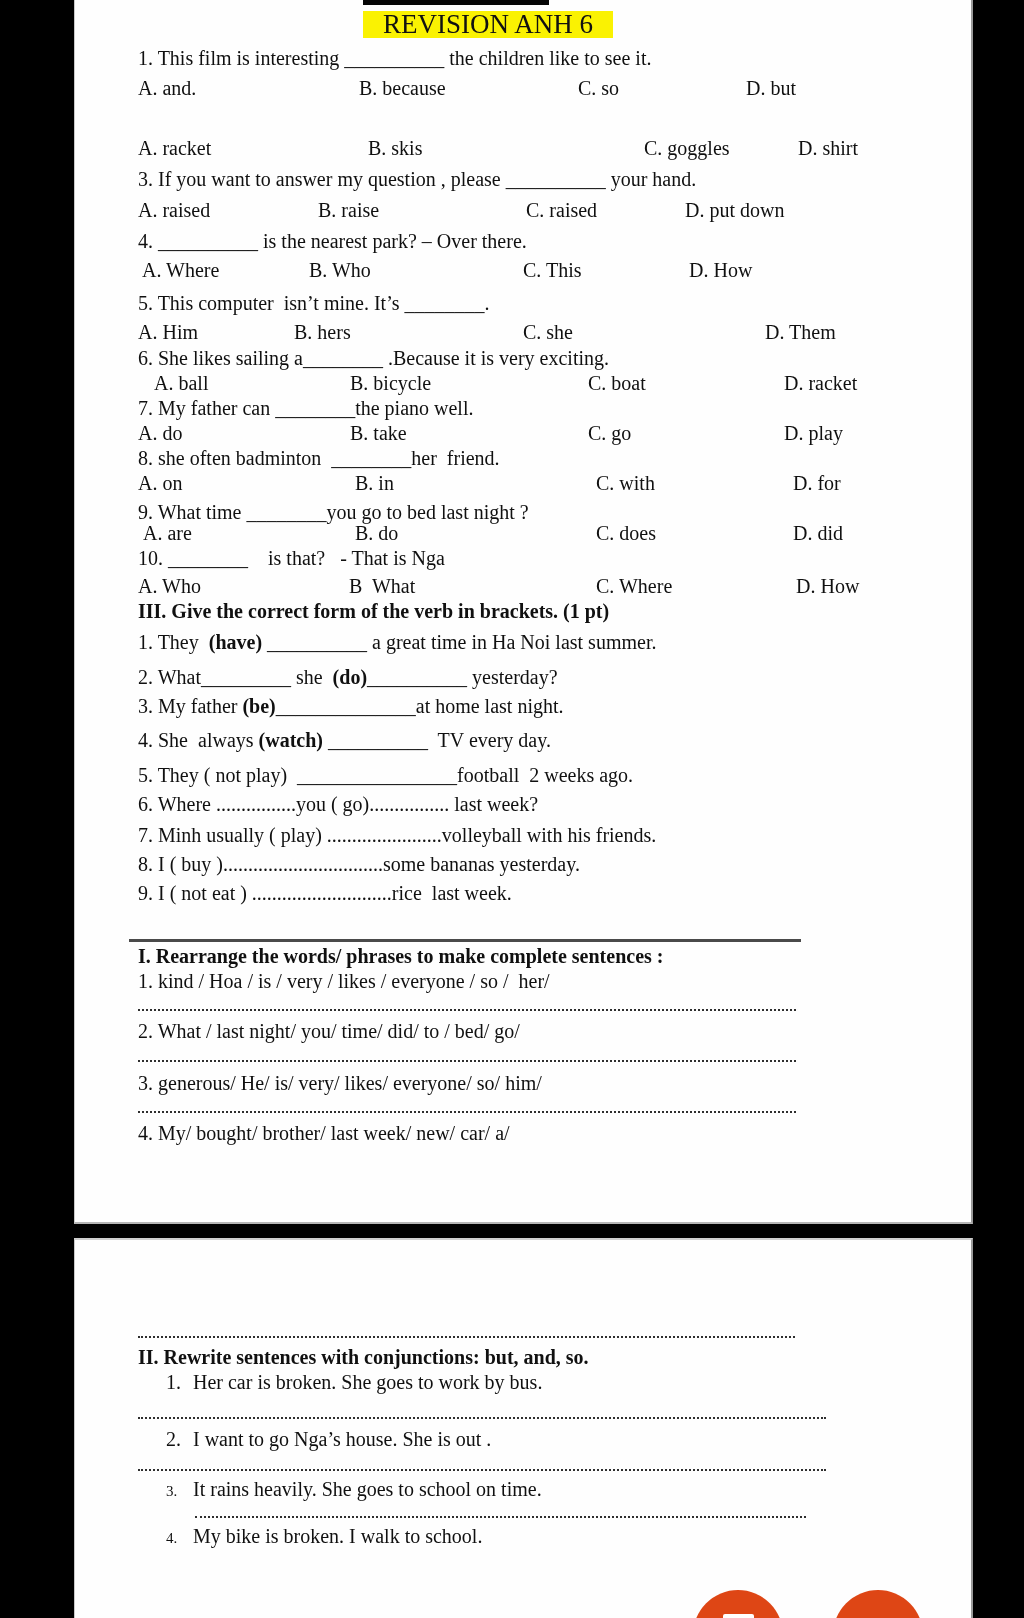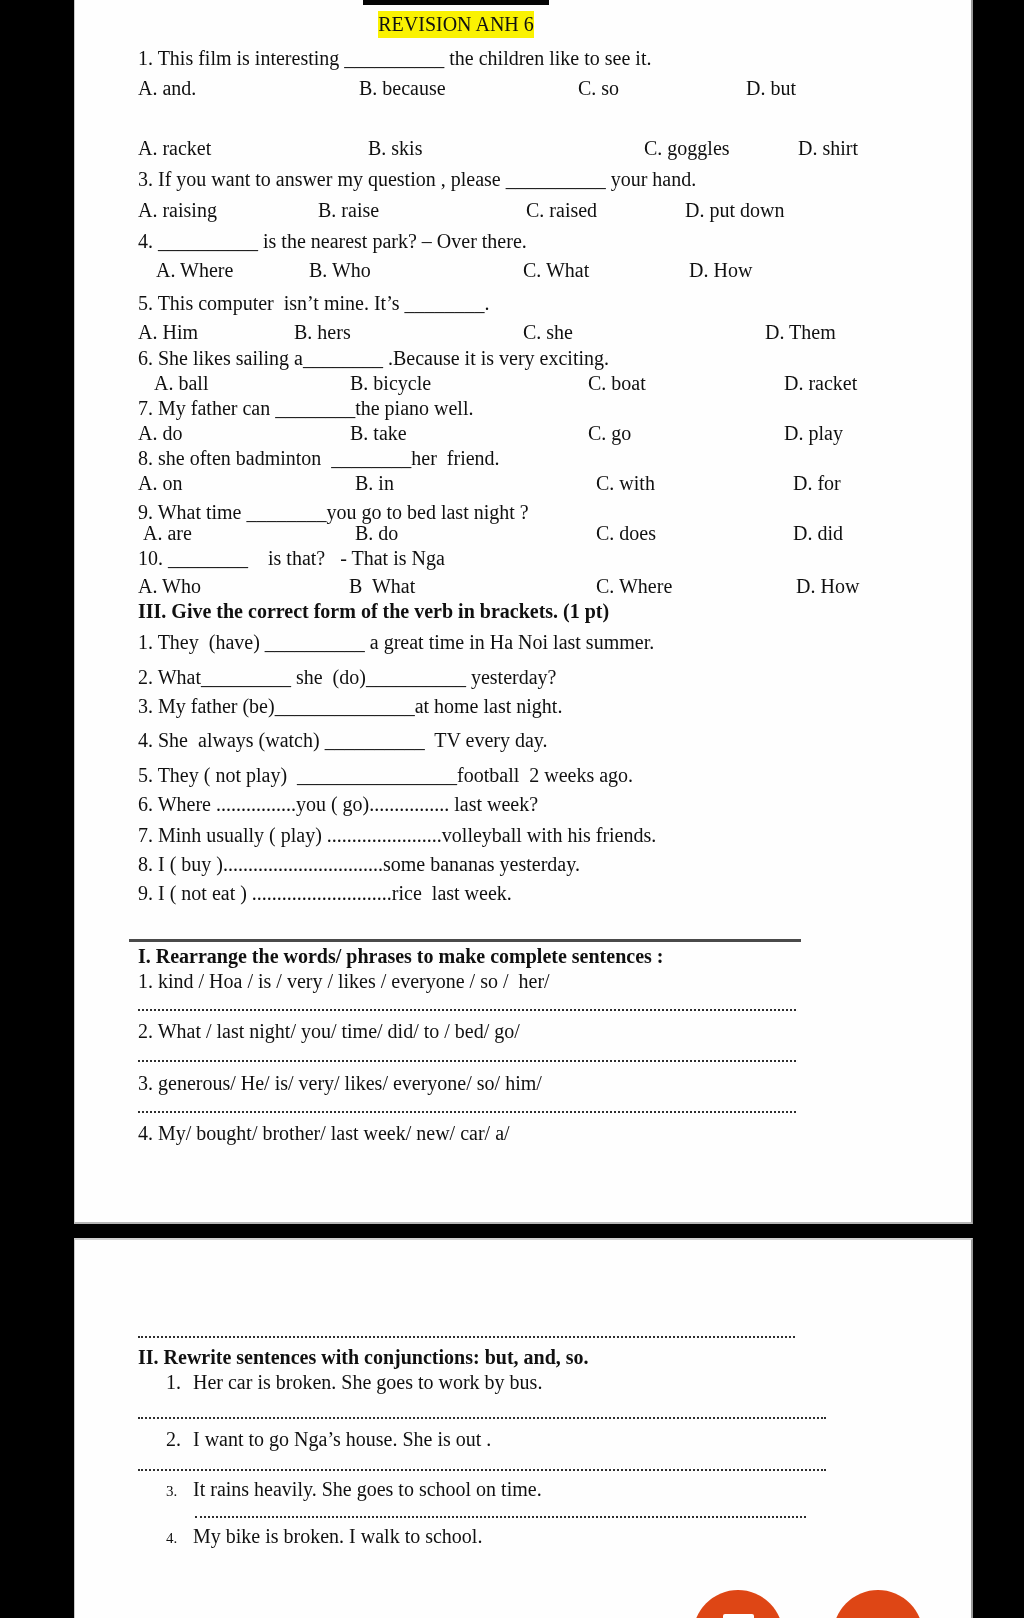--- a/index.html
+++ b/index.html
@@ -4,24 +4,24 @@
 <style>
   html,body{margin:0;padding:0;background:#000;}
   .stage{position:relative;width:1024px;height:1618px;background:#000;overflow:hidden;
          font-family:"Liberation Serif", serif;color:#101010;}
   .page{position:absolute;left:74px;width:896px;background:#fefefe;
         border-left:1px solid #c9c9c9;border-right:2px solid #9a9a9a;}
   .page1{top:0;height:1222px;border-bottom:2px solid #b5b5b5;}
   .page2{top:1238px;height:380px;border-top:2px solid #cfcfcf;}
   .scan-strip{position:absolute;left:288px;top:0;width:186px;height:5px;background:#050505;}
   .title-wrap{position:absolute;left:288px;top:11px;width:186px;text-align:center;}
-  .hl{display:inline-block;background:#faf202;color:#111;font-size:20px;line-height:27px;
-      padding:0 0;white-space:pre;}
+  .hl{display:inline-block;background:#faf202;color:#111;font-size:27px;line-height:27px;
+      padding:0 20px;white-space:pre;}
   .ln{position:absolute;left:63px;white-space:pre;font-size:20px;line-height:24px;height:24px;text-align:right;}
-  .ln .b{font-weight:400;}
+  .ln .b{font-weight:700;}
   .head{font-weight:700;}
   .opts{position:absolute;left:63px;width:833px;height:24px;}
   .opts span{position:absolute;top:0;white-space:pre;font-size:20px;line-height:24px;}
   .rule{position:absolute;left:54px;top:939px;width:672px;height:3px;background:#4a4a4a;}
   .dotline{position:absolute;height:2px;border-bottom:2px dotted #2e2e2e;}
   .s2item{position:absolute;left:91px;white-space:pre;font-size:20px;line-height:24px;height:24px;}
   .s2item .num{display:inline-block;width:27px;}
   .s2item.smallnum .num{font-size:15px;}
   .fab{position:absolute;width:90px;height:90px;border-radius:50%;background:#de4615;}
   .fab-glyph{position:absolute;left:648px;top:374px;width:31px;height:12px;background:#fff;border-radius:2px;}
@@ -48,31 +48,31 @@
 
     <div class="opts" style="top:136px">
       <span style="left:0">A. racket</span>
       <span style="left:230px">B. skis</span>
       <span style="left:506px">C. goggles</span>
       <span style="left:660px">D. shirt</span>
     </div>
 
     <div class="ln" style="top:167px">3. If you want to answer my question , please __________ your hand.</div>
     <div class="opts" style="top:198px">
-      <span style="left:0">A. raising</span>
+      <span style="left:0">A. raised</span>
       <span style="left:180px">B. raise</span>
       <span style="left:388px">C. raised</span>
       <span style="left:547px">D. put down</span>
     </div>
 
     <div class="ln" style="top:229px">4. __________ is the nearest park? – Over there.</div>
     <div class="opts" style="top:258px">
-      <span style="left:18px">A. Where</span>
+      <span style="left:4px">A. Where</span>
       <span style="left:171px">B. Who</span>
-      <span style="left:385px">C. What</span>
+      <span style="left:385px">C. This</span>
       <span style="left:551px">D. How</span>
     </div>
 
     <div class="ln" style="top:291px">5. This computer  isn’t mine. It’s ________.</div>
     <div class="opts" style="top:320px">
       <span style="left:0">A. Him</span>
       <span style="left:156px">B. hers</span>
       <span style="left:385px">C. she</span>
       <span style="left:627px">D. Them</span>
     </div>

